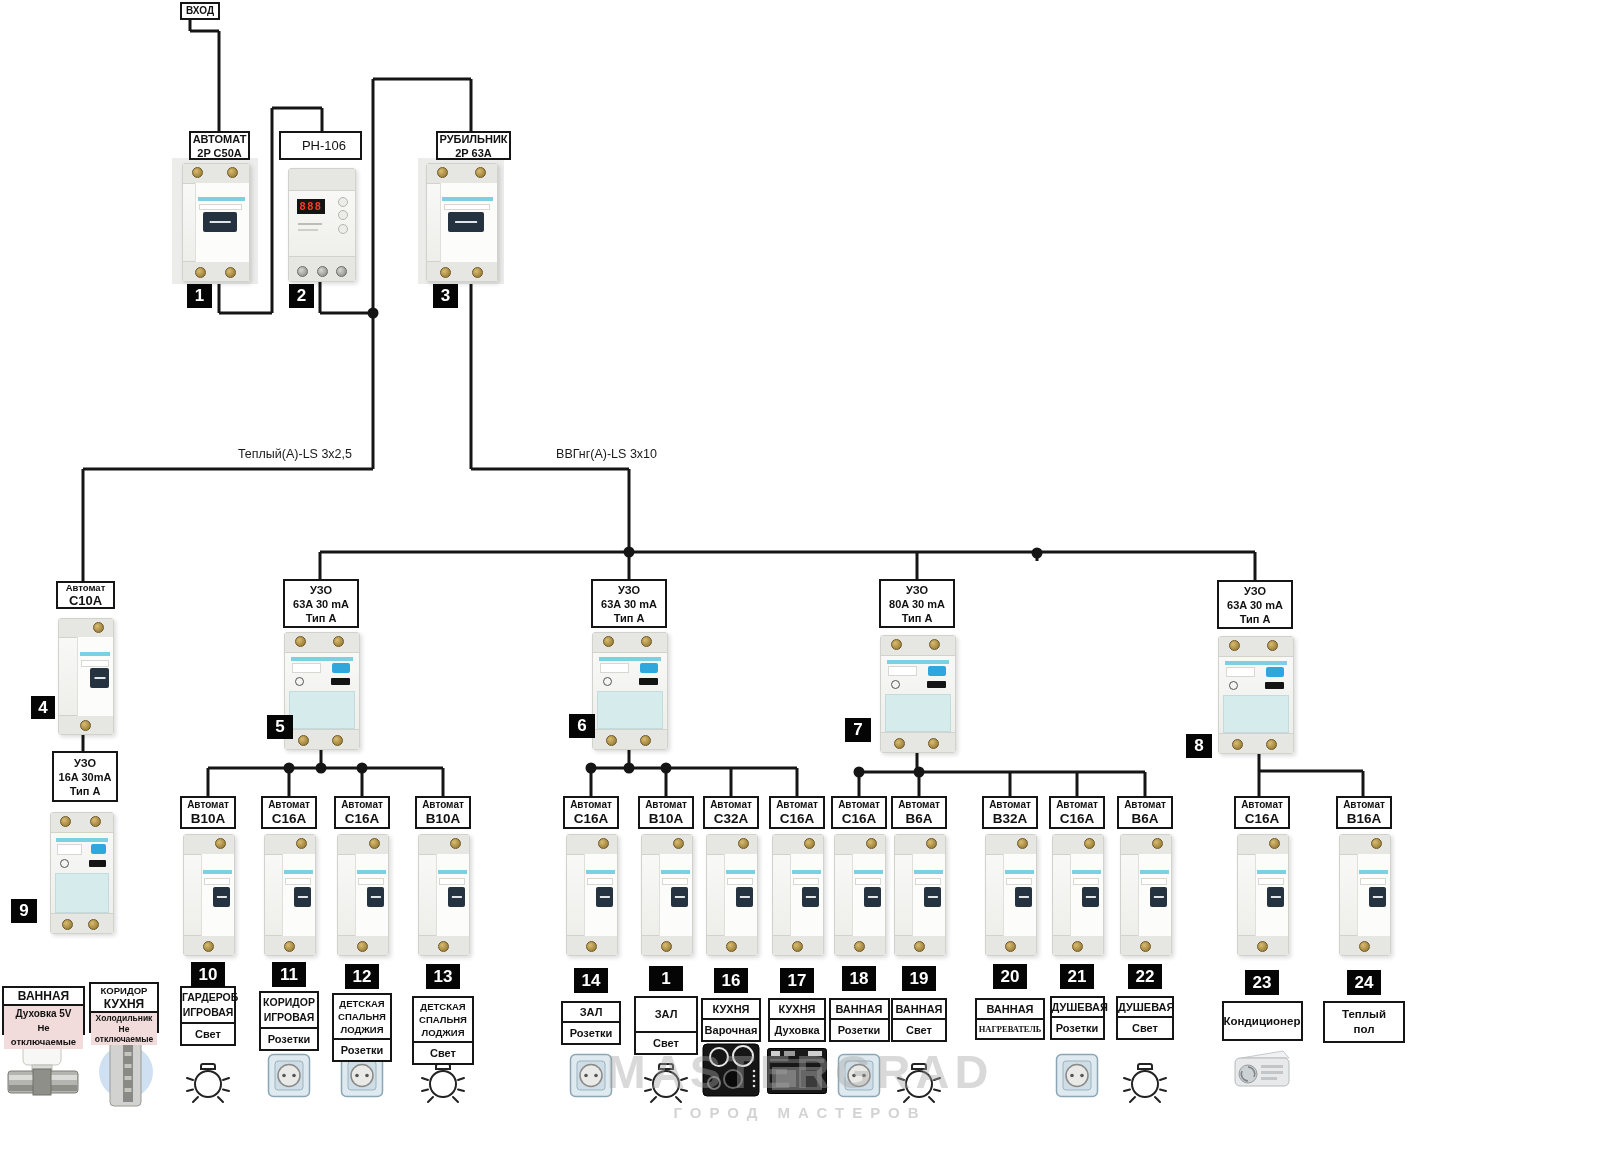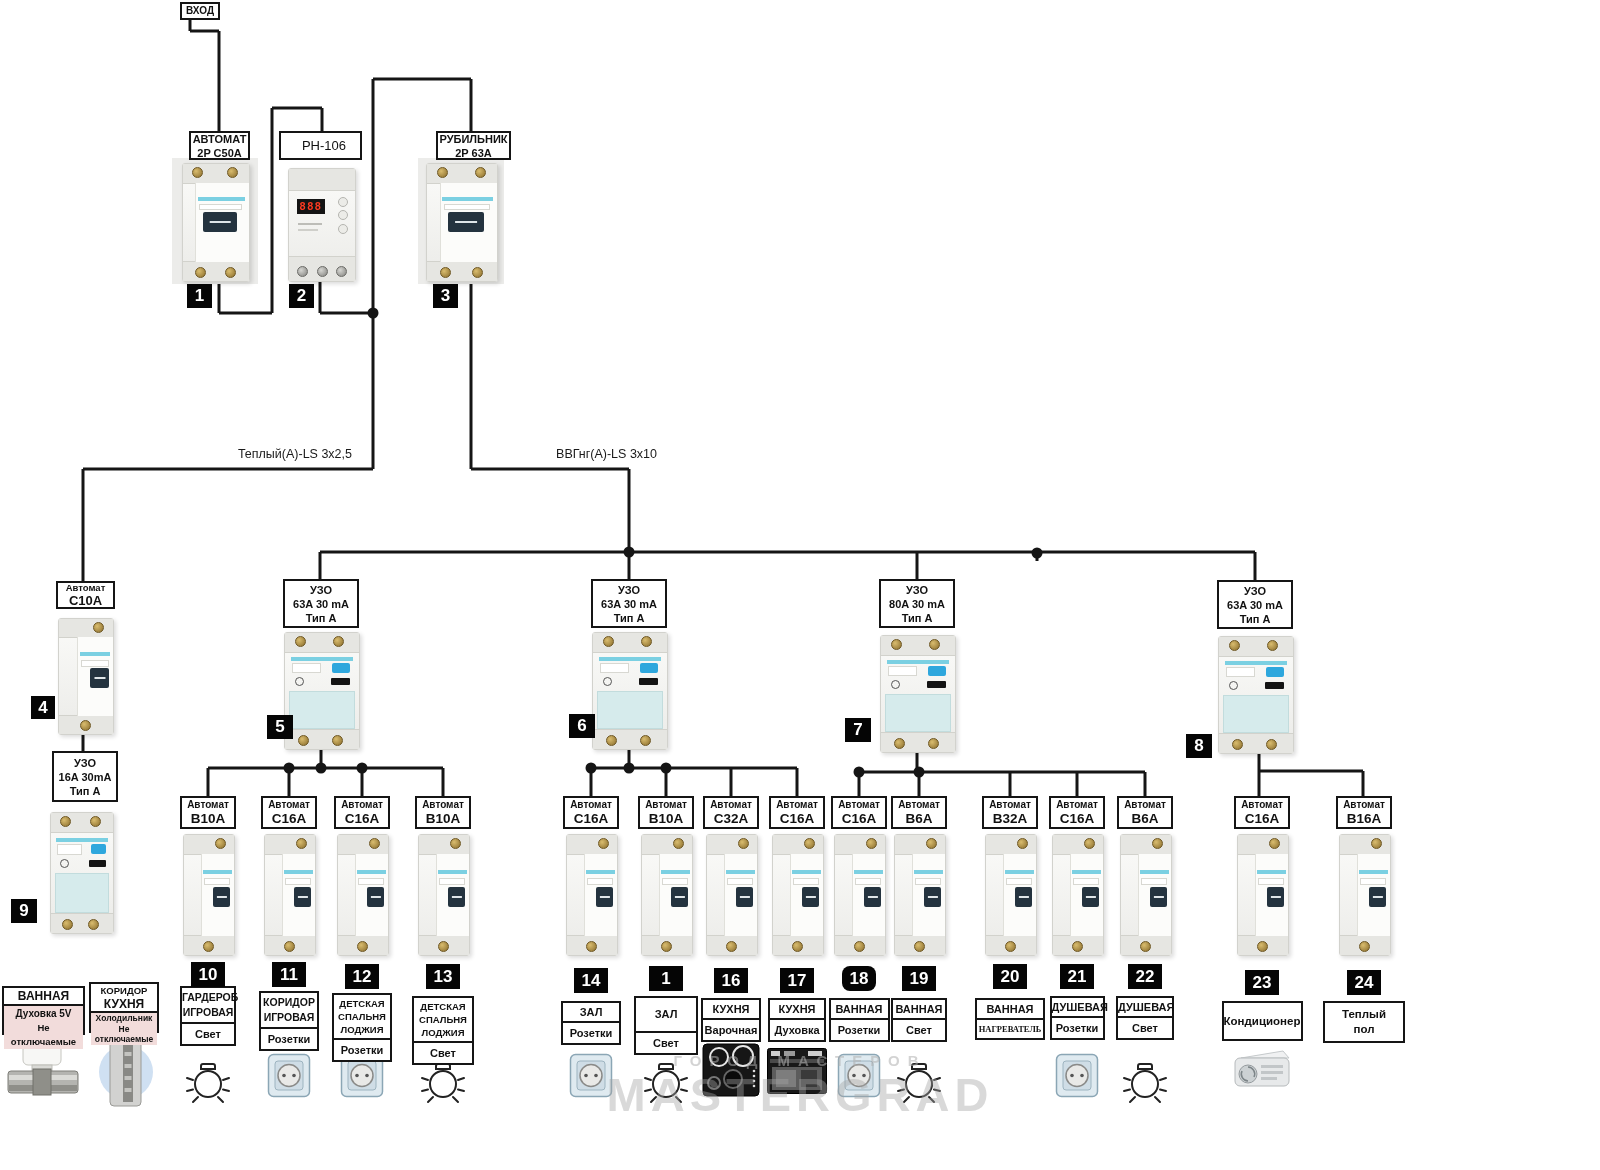--- a/index.html
+++ b/index.html
@@ -350,21 +350,21 @@
       <div class="box" style="left: 879px; top: 579px; width: 76px; height: 49px;">
         <span class="lbl-m">УЗО</span>
         <span class="lbl-m">80A 30 mA</span>
         <span class="lbl-m">Тип А</span>
       </div>
       <div class="badge" style="left: 845px; top: 718px; width: 26px; height: 24px; font-size: 17px;">7</div>
       <div class="box" style="left: 831px; top: 796px; width: 56px; height: 33px;">
         <span style="font-size:10px;font-weight:bold;line-height:12px;">Автомат</span>
         <span style="font-size:13.5px;font-weight:bold;line-height:16px;">C16A</span>
       </div>
-      <div class="badge" style="left: 842px; top: 966px; width: 34px; height: 25px; font-size: 17px; border-radius: 8px;">18</div>
+      <div class="badge" style="left: 842px; top: 966px; width: 34px; height: 25px; font-size: 17px;">18</div>
       <div class="load" style="left: 828.5px; top: 998px; width: 61px;">
         <div class="tit" style="font-size: 11px; line-height: 14px; padding: 2px 0px;">
           <div>ВАННАЯ</div>
         </div>
         <div class="sub" style="font-size: 11px; height: 20px;">Розетки</div>
       </div>
       <div class="icon" style="left: 837px; top: 1053px;"><svg width="44" height="45" viewBox="0 0 44 45">
     <rect x="1.5" y="1.5" width="41" height="42" rx="5" fill="#dfeaf0" stroke="#8ba6b5" stroke-width="1.5"></rect>
     <rect x="8" y="8" width="28" height="29" rx="3" fill="#cfdde6" stroke="#9db4c0"></rect>
     <circle cx="22" cy="22.5" r="11" fill="#e9e9e7" stroke="#8a8a88" stroke-width="1.5"></circle>
@@ -771,16 +771,16 @@
    <div class="face" style="left:34%;right:0;top:16%;bottom:16%;"></div>
    <div class="cyan" style="left:38%;right:5%;top:29%;"></div>
    <div class="tog" style="right:8%;top:43%;width:34%;height:17%;">
           <div class="dash"></div>
         </div>
    <div class="wlab" style="left:40%;right:8%;top:36%;height:4%;"></div>
       </div>
     </div>
 
   <div id="watermark">
+    <div id="wm1">MASTERGRAD</div>
     <div id="wm2">ГОРОД МАСТЕРОВ</div>
-    <div id="wm1">MASTERGRAD</div>
   </div>
 </div>
 
 </body></html>

